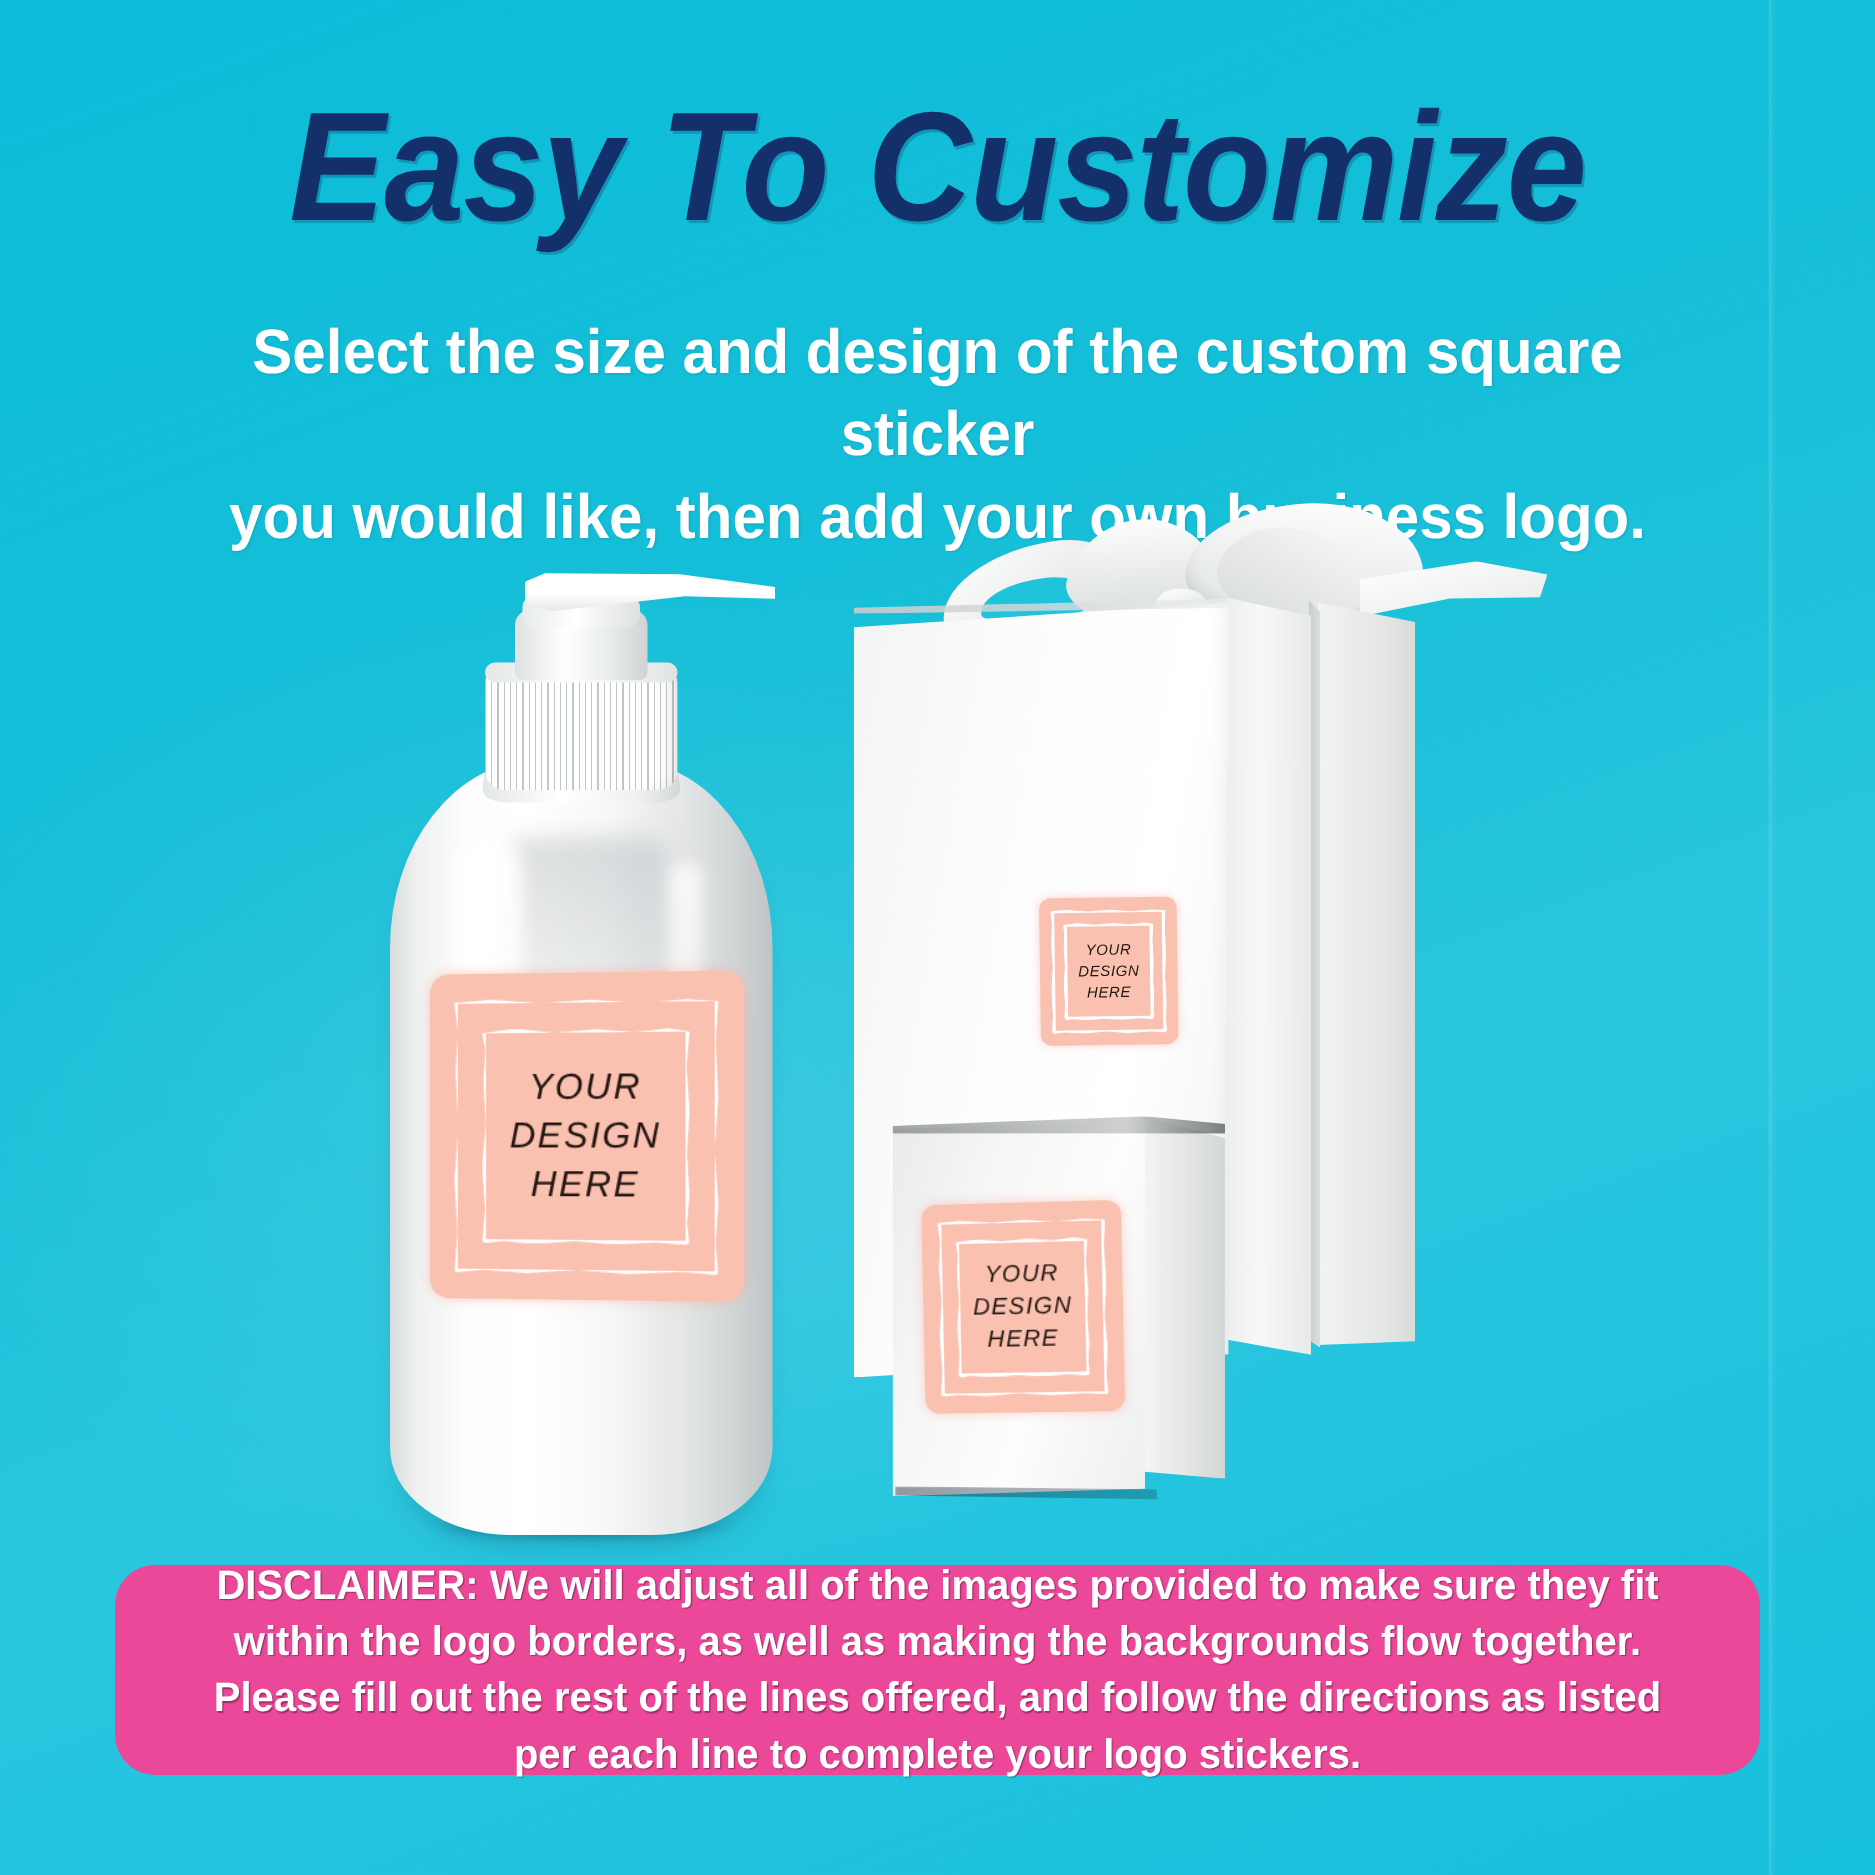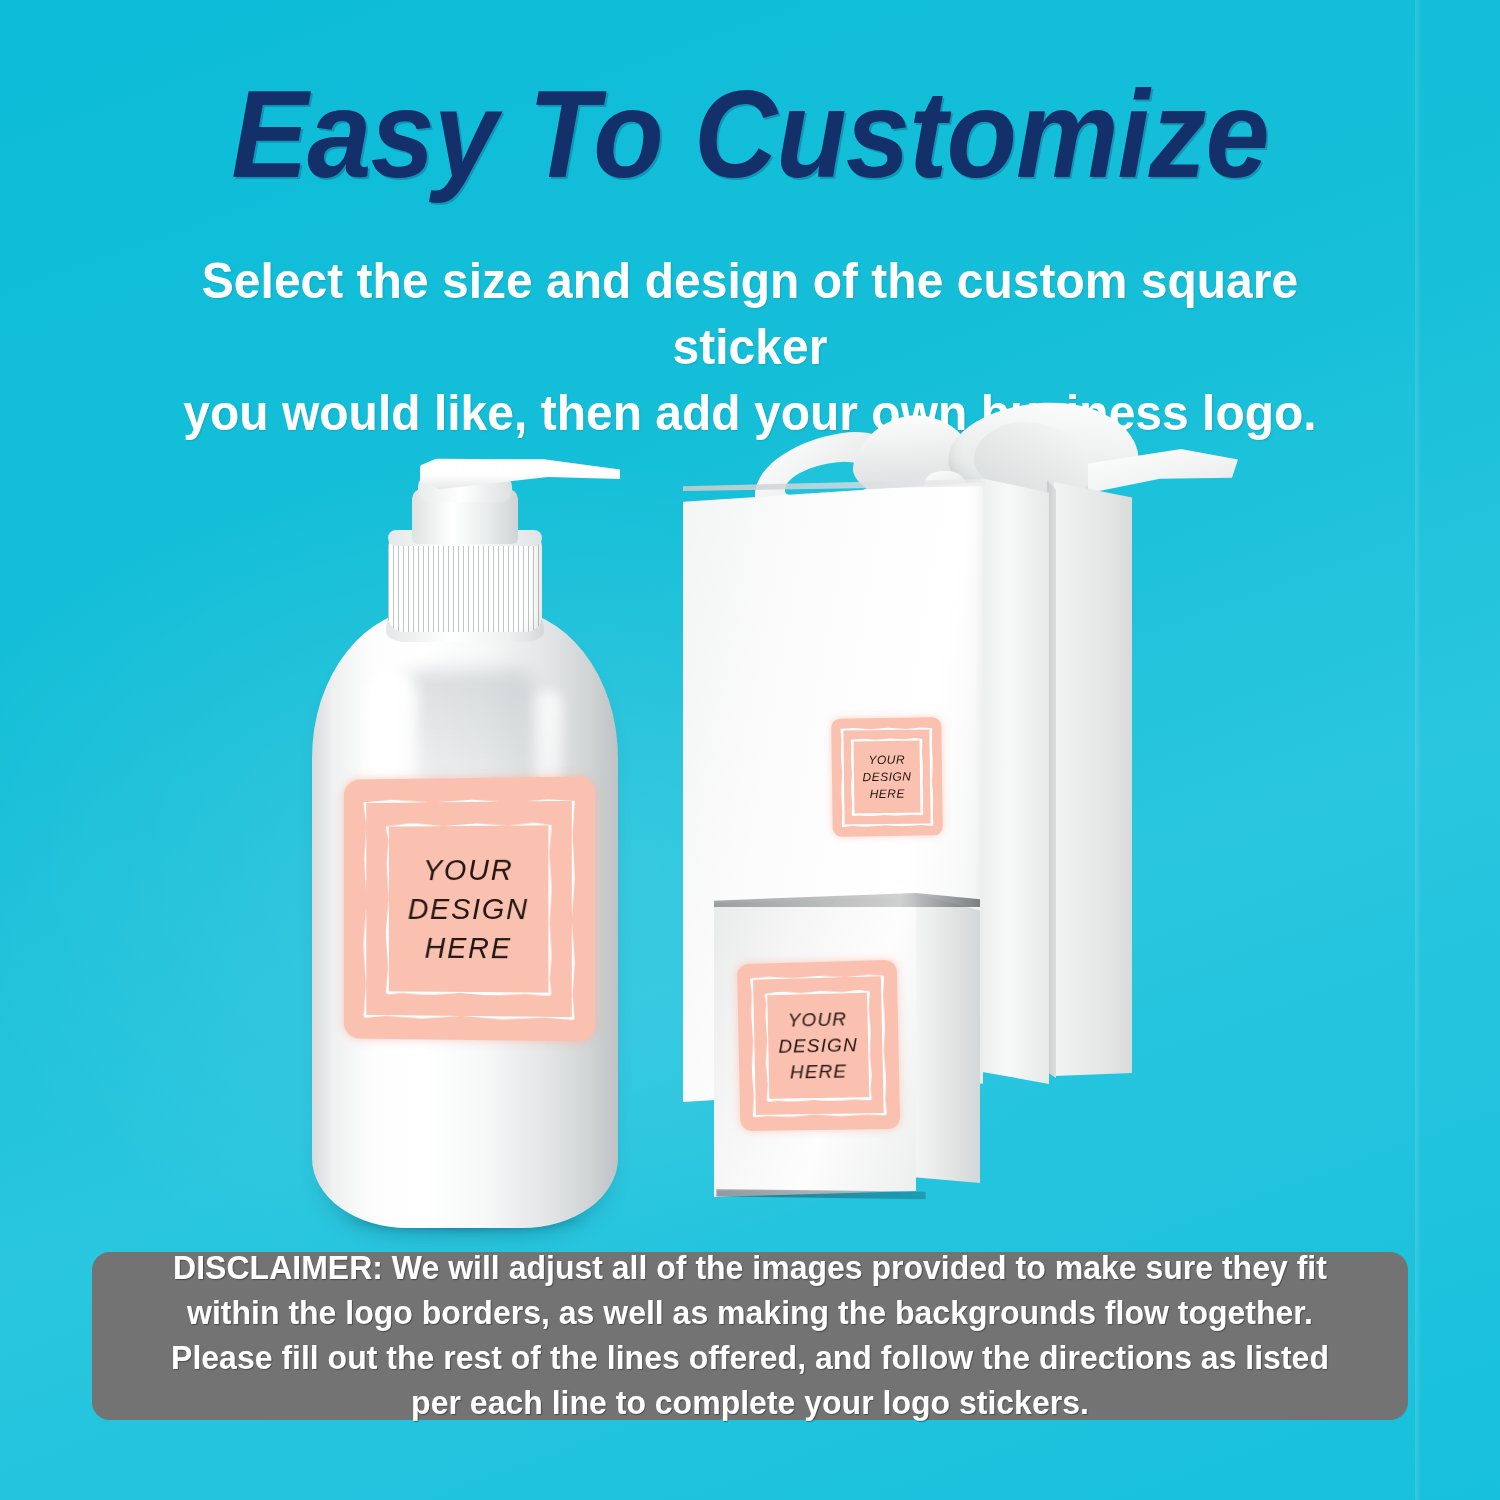--- a/index.html
+++ b/index.html
@@ -399,22 +399,22 @@
   .s-smallbox .sticker-text { font-size: 19px; line-height: 1.36; }
 
   
   .disclaimer {
     position: absolute;
     left: 92px;
     top: 1252px;
     width: 1316px;
     height: 168px;
     box-sizing: border-box;
-    background: #737373;
-    border-radius: 18px;
+    background: #ec4899;
+    border-radius: 32px;
     display: flex;
     align-items: center;
     justify-content: center;
     padding: 0 38px;
   }
   .disclaimer-text {
     color: #FFFFFF;
     text-align: center;
     font-family: "Liberation Sans Narrow", "Liberation Sans", sans-serif;
     font-weight: 700;

